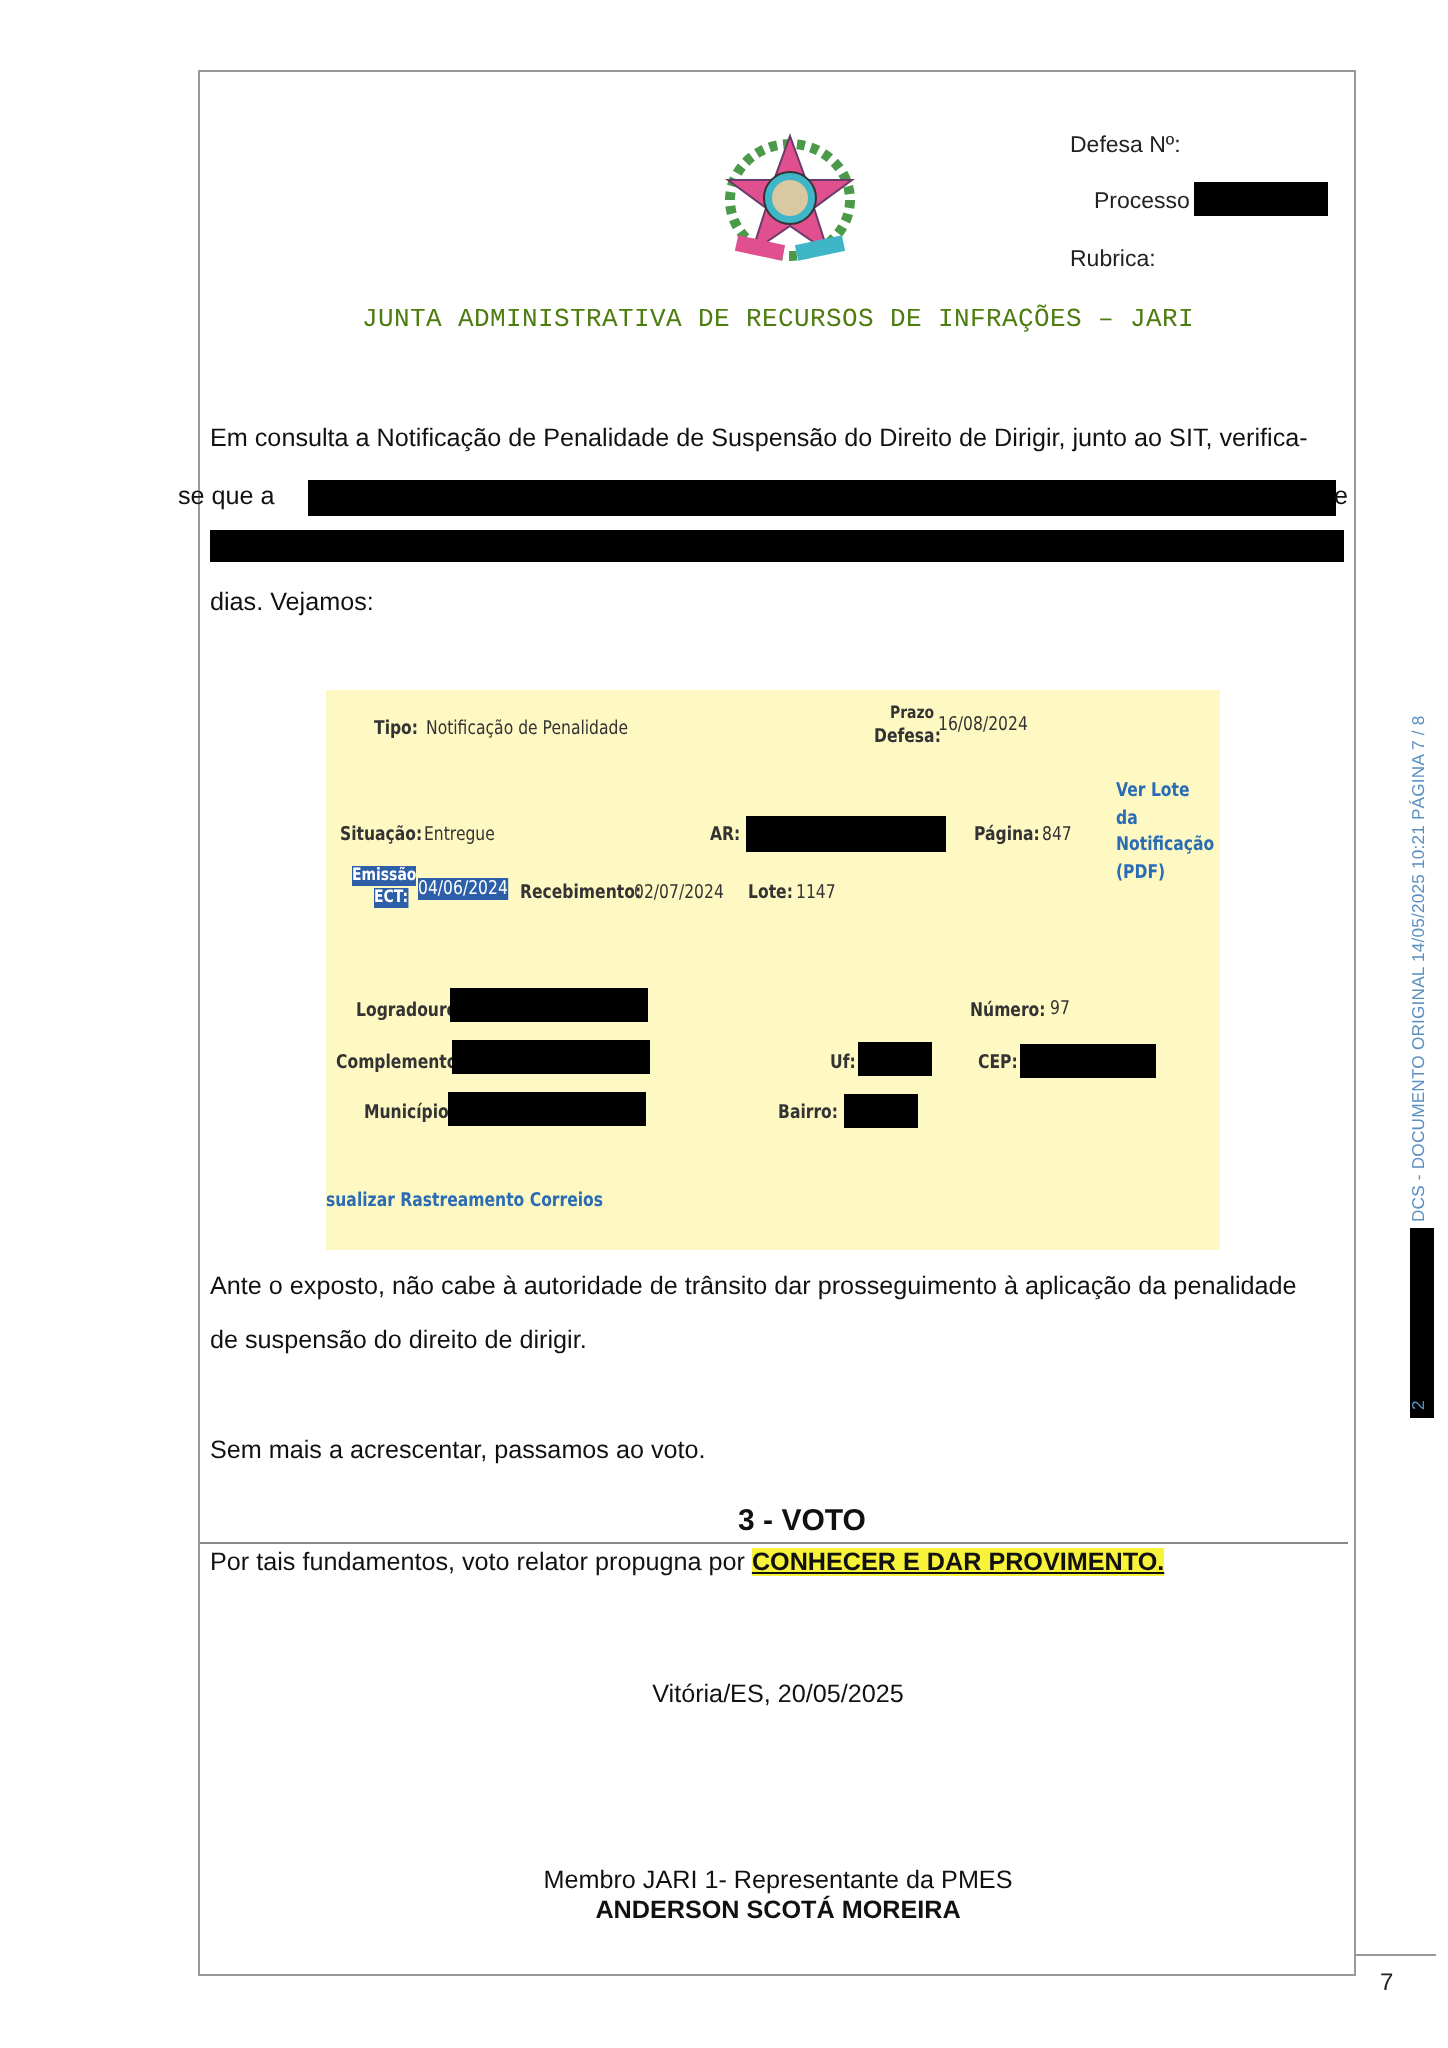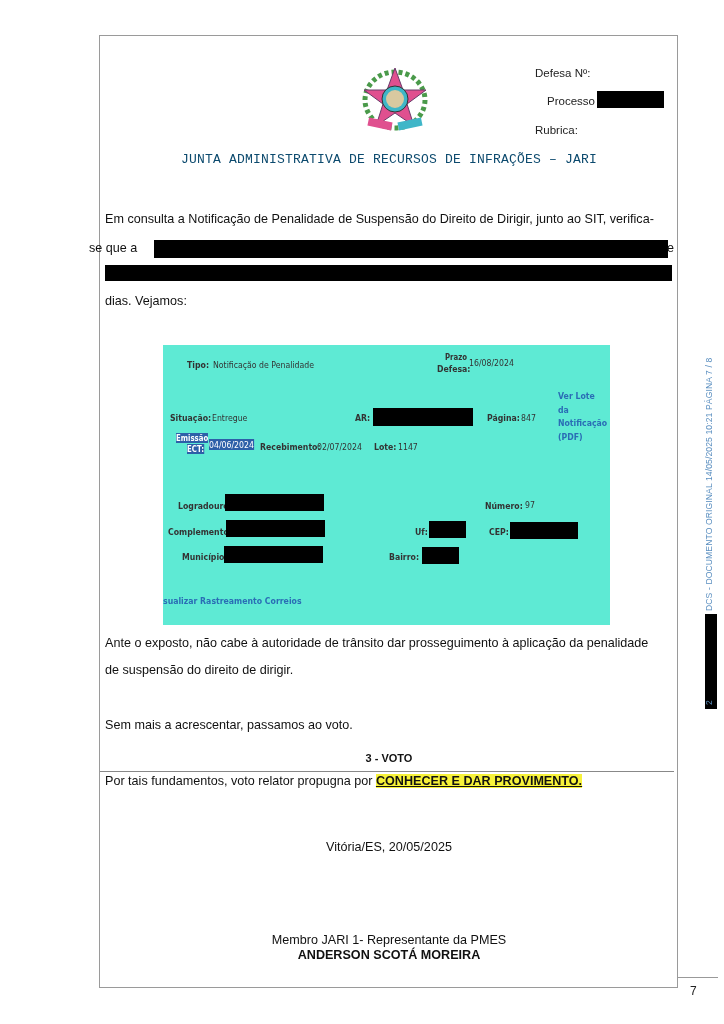--- a/index.html
+++ b/index.html
@@ -11,37 +11,37 @@
     border: 1.5px solid #9a9a9a;
   }
   .abs { position: absolute; }
 
   
   .coat { left: 360px; top: 64px; width: 70px; height: 70px; }
   .meta { left: 535px; font-family: "Liberation Sans", sans-serif; font-size: 11.5px; color: #222; }
   .redact { background: #000; }
   .jari-title {
     left: 100px; width: 578px; top: 152px; text-align: center;
-    font-family: "Liberation Mono", monospace; font-size: 13px; color: #0c4a6e; letter-spacing: 0.2px;
+    font-family: "Liberation Mono", monospace; font-size: 13px; color: #4d7c0f; letter-spacing: 0.2px;
   }
 
   .body-text { font-family: "Liberation Sans", sans-serif; font-size: 12.6px; color: #111; white-space: nowrap; }
 
   
   .sit {
-    left: 163px; top: 345px; width: 447px; height: 280px; background: #5eead4;
+    left: 163px; top: 345px; width: 447px; height: 280px; background: #fef9c3;
     font-family: "DejaVu Sans", sans-serif; font-size: 9.5px; color: #333;
   }
   .sit .lbl { position: absolute; font-weight: bold; color: #333; transform: scaleX(0.82); transform-origin: left center; white-space: nowrap; }
   .sit .val { position: absolute; color: #333; transform: scaleX(0.82); transform-origin: left center; white-space: nowrap; }
   .sit .link { position: absolute; color: #2a6db5; font-weight: bold; transform: scaleX(0.82); transform-origin: left center; line-height: 13.5px; }
   .sit .blk { position: absolute; background: #000; }
   .sel { background: #2d5fa8; color: #fff !important; }
 
-  .voto-title { left: 100px; width: 578px; top: 752px; text-align: center; font-weight: bold; font-size: 11px; }
+  .voto-title { left: 112px; width: 578px; top: 752px; text-align: center; font-weight: bold; font-size: 15px; }
   .voto-rule { left: 100px; width: 574px; top: 771px; height: 1px; background: #888; }
   .hl { background: #f7f23a; font-weight: bold; text-decoration: underline; }
 
   .center { left: 100px; width: 578px; text-align: center; }
 
   
   .stamp {
     left: 704px; top: 710px; transform-origin: left top; transform: rotate(-90deg);
     font-family: "Liberation Sans", sans-serif; font-size: 8.6px; color: #5b8fc0; white-space: nowrap; letter-spacing: 0.1px;
   }

